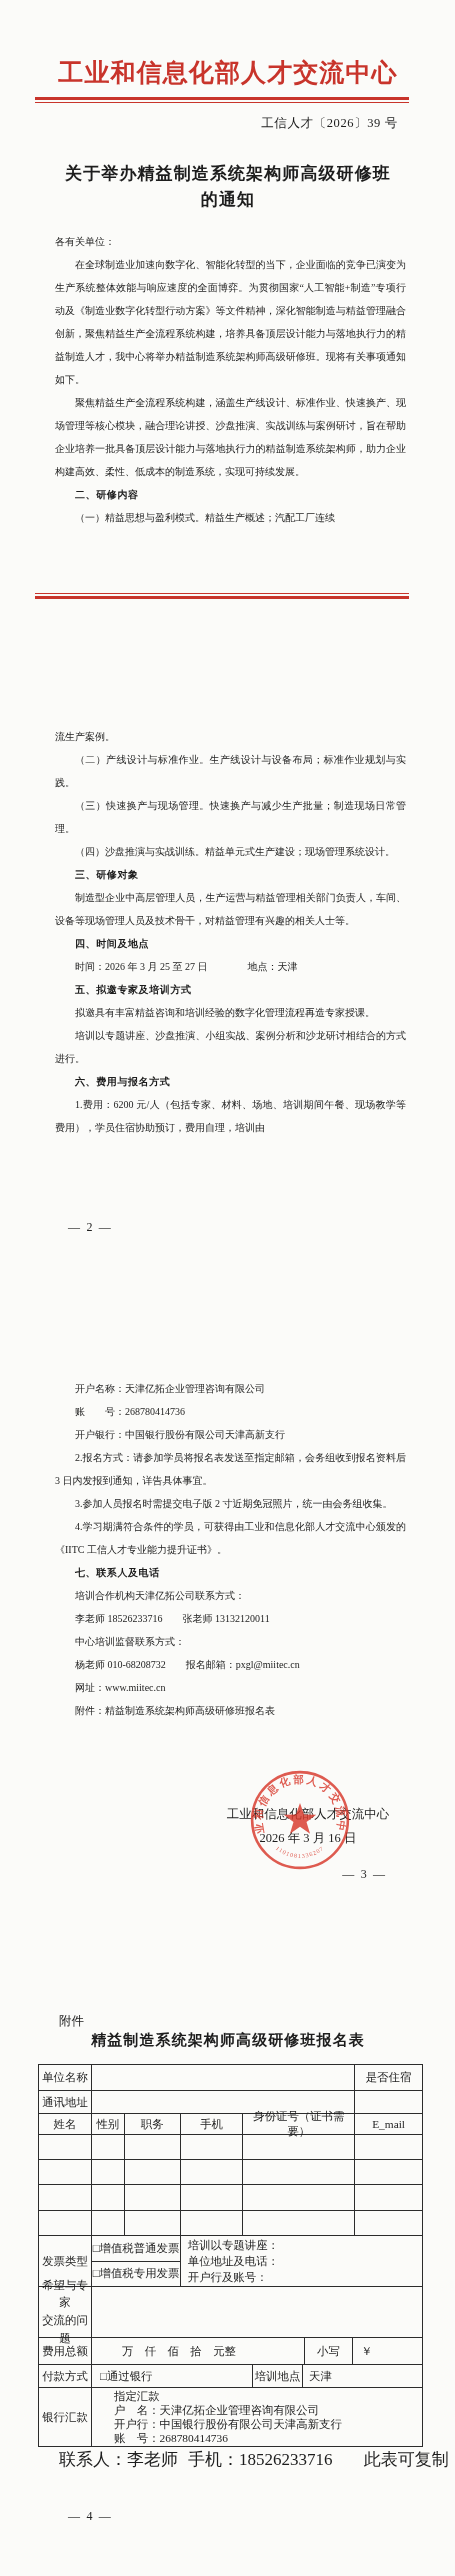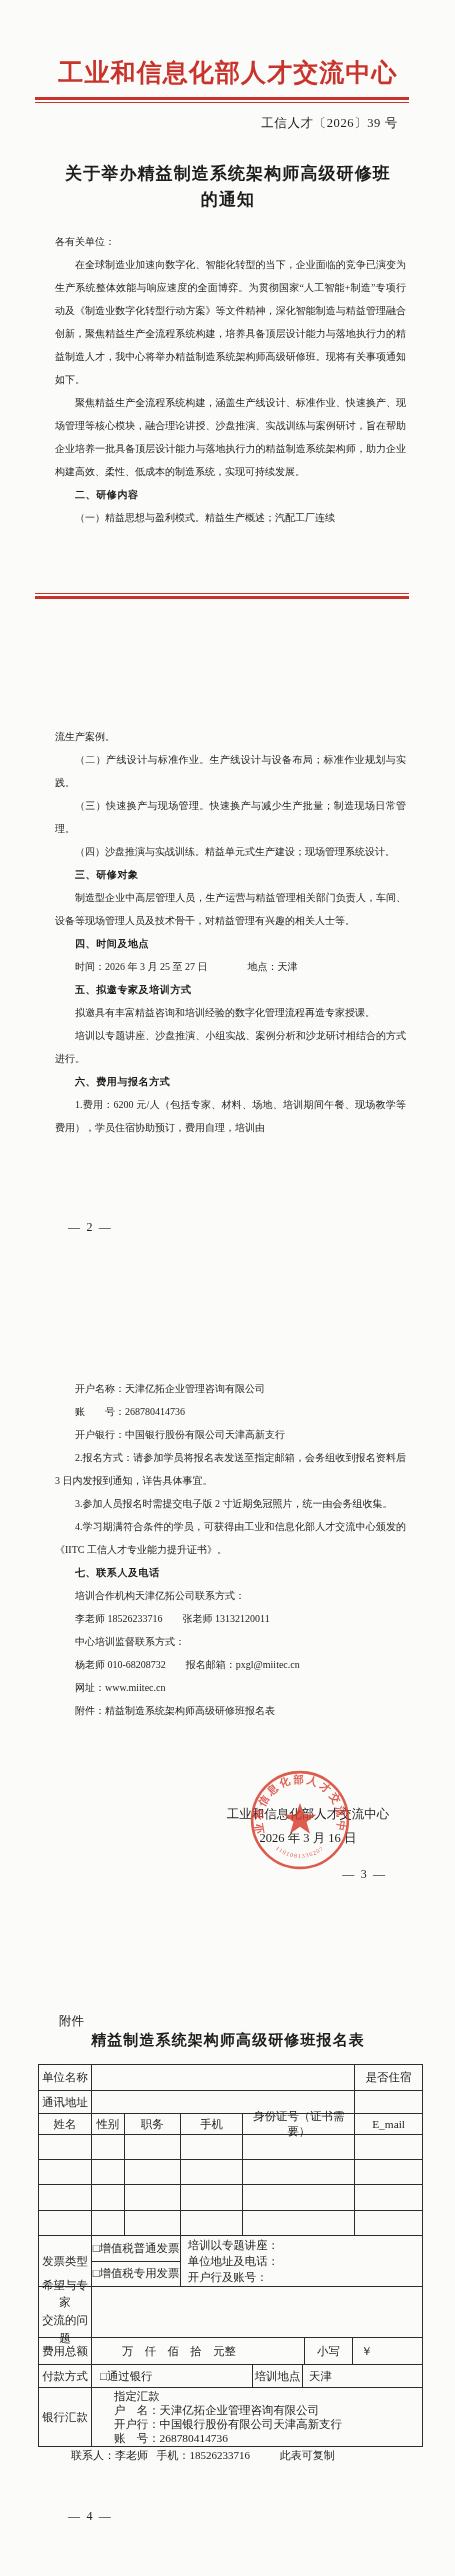--- a/index.html
+++ b/index.html
@@ -46,21 +46,21 @@
   .fc:first-child{border-left:none}
   .fc.left{justify-content:flex-start;text-align:left;padding-left:8px}
   .fcol{display:flex;flex-direction:column;box-sizing:border-box;border-left:0.6px solid #2c2c2c}
   .fcol>div{flex:1;display:flex;align-items:center;justify-content:center}
   .fcol>div+div{border-top:0.6px solid #2c2c2c}
   .taxcell{flex-direction:column;align-items:flex-start;justify-content:center;padding-left:6.8px;line-height:16px}
   .taxcell div,.bankcell div{width:100%;text-align:left}
   .bankcell{flex-direction:column;align-items:flex-end;justify-content:center;padding-left:22px;line-height:14.2px}
   .wishcell{flex-direction:column;line-height:17.7px}
   .feecaps{justify-content:flex-start;padding-left:30px}
-  .form-footer{position:absolute;left:71px;top:2448px;font-size:11px}
+  .form-footer{position:absolute;left:59px;top:2448px;font-size:17px}
   .form-footer .g1{margin-left:5.7px}
   .form-footer .g2{margin-left:27px}
 </style>
 </head>
 <body>
 
 <div>
 
   <div class="letterhead">工业和信息化部人才交流中心</div>
   <div class="rule rule-a"></div>

